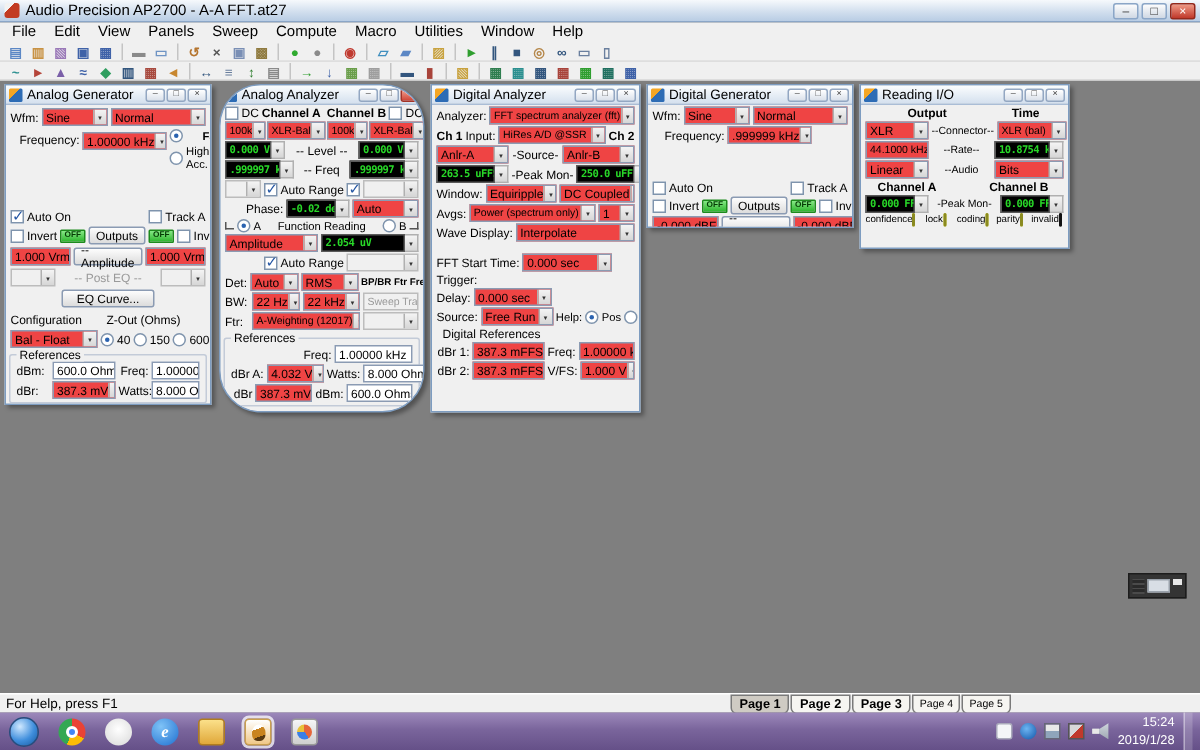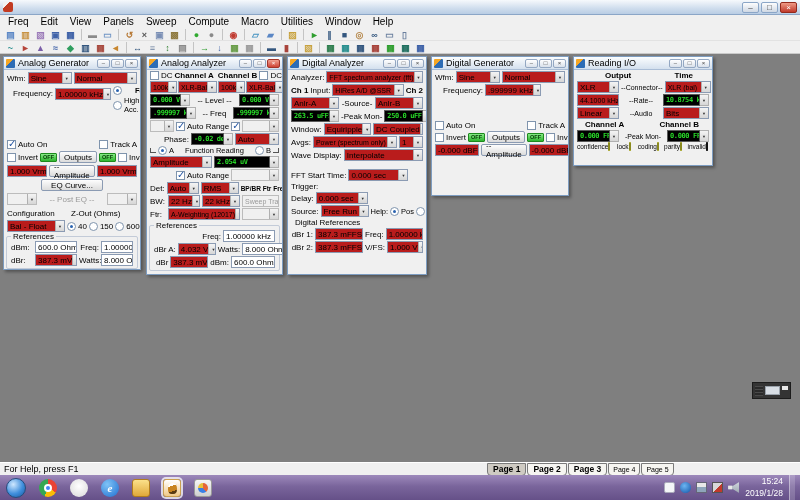--- a/index.html
+++ b/index.html
@@ -26,21 +26,21 @@
 .picon{width:9px;height:9px;border-radius:1px;background:linear-gradient(135deg,#f5a623 0 40%,#2d6cb5 40% 100%);flex:none;}
 .ptxt{flex:1;white-space:nowrap;overflow:hidden;}
 .pbtns{display:flex;gap:1px;}
 .pbtn{width:13px;height:9px;background:linear-gradient(#fff,#d9e0ea);border:1px solid #93a7c2;border-radius:2px;font-size:6px;line-height:6px;text-align:center;color:#444;}
 .pbtn.red{background:linear-gradient(#f0a091,#cf4436);color:#fff;border-color:#a23327;}
 .row{display:flex;align-items:center;gap:2px;padding:0 3px;margin-top:2px;}
 .row.t{margin-top:1px;}
 .lbl{white-space:nowrap;}
 .dim{color:#9a9a9a;}
 .b{font-weight:bold;}
-.dd{height:12px;background:#b91c1c;border:1px solid #8b9bb3;display:flex;align-items:center;font-size:8px;padding-left:2px;white-space:nowrap;overflow:hidden;flex:none;}
+.dd{height:12px;background:#ef4444;border:1px solid #8b9bb3;display:flex;align-items:center;font-size:8px;padding-left:2px;white-space:nowrap;overflow:hidden;flex:none;}
 .dd .a{margin-left:auto;align-self:stretch;width:9px;background:linear-gradient(#f4f4f4,#d6d6d6);border-left:1px solid #b0b0b0;display:flex;align-items:center;justify-content:center;flex:none;}
 .dd .a::after{content:"▼";font-size:4px;color:#333;}
 .dd.dis{background:#f0f0f0;color:#9a9a9a;border-color:#bcbcbc;}
 .dd.grow{flex:1;}
 .val{height:12px;background:#fff;border:1px solid #8b9bb3;font-size:8px;display:flex;align-items:center;padding:0 2px;white-space:nowrap;overflow:hidden;flex:none;}
 .lcdw{display:flex;align-items:stretch;height:12px;flex:none;}
 .lcdw.grow{flex:1;}
 .lcd{background:#000;border:1px solid #5a5a5a;color:#28d828;font-family:"DejaVu Sans Mono",monospace;font-size:7px;font-weight:bold;letter-spacing:-0.4px;display:flex;align-items:center;padding:0 2px;white-space:nowrap;overflow:hidden;flex:1;}
 .lcdw .a{width:9px;background:linear-gradient(#f4f4f4,#d6d6d6);border:1px solid #b0b0b0;border-left:none;display:flex;align-items:center;justify-content:center;flex:none;}
 .lcdw .a::after{content:"▼";font-size:4px;color:#333;}
@@ -95,30 +95,31 @@
 .clock{font-size:8.5px;line-height:1.3;text-align:right;white-space:nowrap;}
 .wsbtn{width:6px;height:25px;background:rgba(255,255,255,.18);border-left:1px solid rgba(255,255,255,.4);flex:none;}
 </style>
 </head>
 <body>
 
 <div class="screen">
 
   <div class="titlebar">
     <span class="appicon"></span>
+    <span>Audio Precision AP2700 - A-A FFT.at27</span>
     <span class="winbtns">
       <span class="winbtn">–</span>
       <span class="winbtn">□</span>
       <span class="winbtn close">×</span>
     </span>
   </div>
 
   <div class="menubar">
 
-  <span class="mi">Freq</span>
+  <span class="mi">File</span>
       <span class="mi">Edit</span>
       <span class="mi">View</span>
       <span class="mi">Panels</span>
       <span class="mi">Sweep</span>
       <span class="mi">Compute</span>
       <span class="mi">Macro</span>
       <span class="mi">Utilities</span>
       <span class="mi">Window</span>
       <span class="mi">Help</span>
     </div>
@@ -247,31 +248,31 @@
           <span class="btn">Outputs</span>
           <span class="badge">OFF</span>
           <span class="cb"></span>
           <span class="lbl">Invert</span>
         </div>
       <div class="row">
         <div class="dd" style="width:40px"><span>1.000</span>&nbsp;<span>Vrms</span></div>
         <span class="btn" style="flex:1">-- Amplitude</span>
         <div class="dd" style="width:40px"><span>1.000</span>&nbsp;<span>Vrms</span></div>
       </div>
+      <div class="row">
+          <div class="dd dis" style="width:30px">
+            <span class="a"></span>
+          </div>
+          <span class="lbl dim" style="flex:1;text-align:center;">-- Post EQ --</span>
+          <div class="dd dis" style="width:30px">
+            <span class="a"></span>
+          </div>
+        </div>
       <div class="row" style="justify-content:center;">
           <span class="btn" style="width:62px">EQ Curve...</span>
-        </div>
-      <div class="row">
-          <div class="dd dis" style="width:30px">
-            <span class="a"></span>
-          </div>
-          <span class="lbl dim" style="flex:1;text-align:center;">-- Post EQ --</span>
-          <div class="dd dis" style="width:30px">
-            <span class="a"></span>
-          </div>
         </div>
       <div class="row" style="margin-top:4px;">
           <span class="lbl" style="width:62px">Configuration</span>
           <span class="lbl">Z-Out (Ohms)</span>
         </div>
       <div class="row">
         <div class="dd" style="width:58px">
             <span>Bal - Float</span>
             <span class="a"></span>
           </div>
@@ -295,21 +296,21 @@
             <div class="dd" style="width:42px">
               <span>387.3   mV</span>
               <span class="a"></span>
             </div>
             <span class="lbl" style="width:20px;text-align:right">Watts:</span>
             <span class="val" style="flex:1">8.000   Ohms</span>
           </div>
       </div>
     </div>
 
-    <div class="panel" style="left:146px;top:2px;width:137px;height:219px;">
+    <div class="panel" style="left:146px;top:2px;width:137px;height:219px;border-radius:28px;">
       <div class="ptitle">
         <span class="picon"></span>
         <span class="ptxt">Analog Analyzer</span>
         <span class="pbtns">
             <span class="pbtn">–</span>
             <span class="pbtn">□</span>
             <span class="pbtn red">×</span>
           </span>
       </div>
       <div class="row t">
@@ -601,21 +602,21 @@
             <span class="a"></span>
           </div>
           <span class="lbl">V/FS:</span>
           <div class="dd grow">
             <span>1.000    V</span>
             <span class="a"></span>
           </div>
         </div>
     </div>
 
-    <div class="panel" style="left:431px;top:2px;width:138px;height:140px;">
+    <div class="panel" style="left:431px;top:2px;width:138px;height:96px;">
       <div class="ptitle">
         <span class="picon"></span>
         <span class="ptxt">Digital Generator</span>
         <span class="pbtns">
             <span class="pbtn">–</span>
             <span class="pbtn">□</span>
             <span class="pbtn">×</span>
           </span>
       </div>
       <div class="row t">

